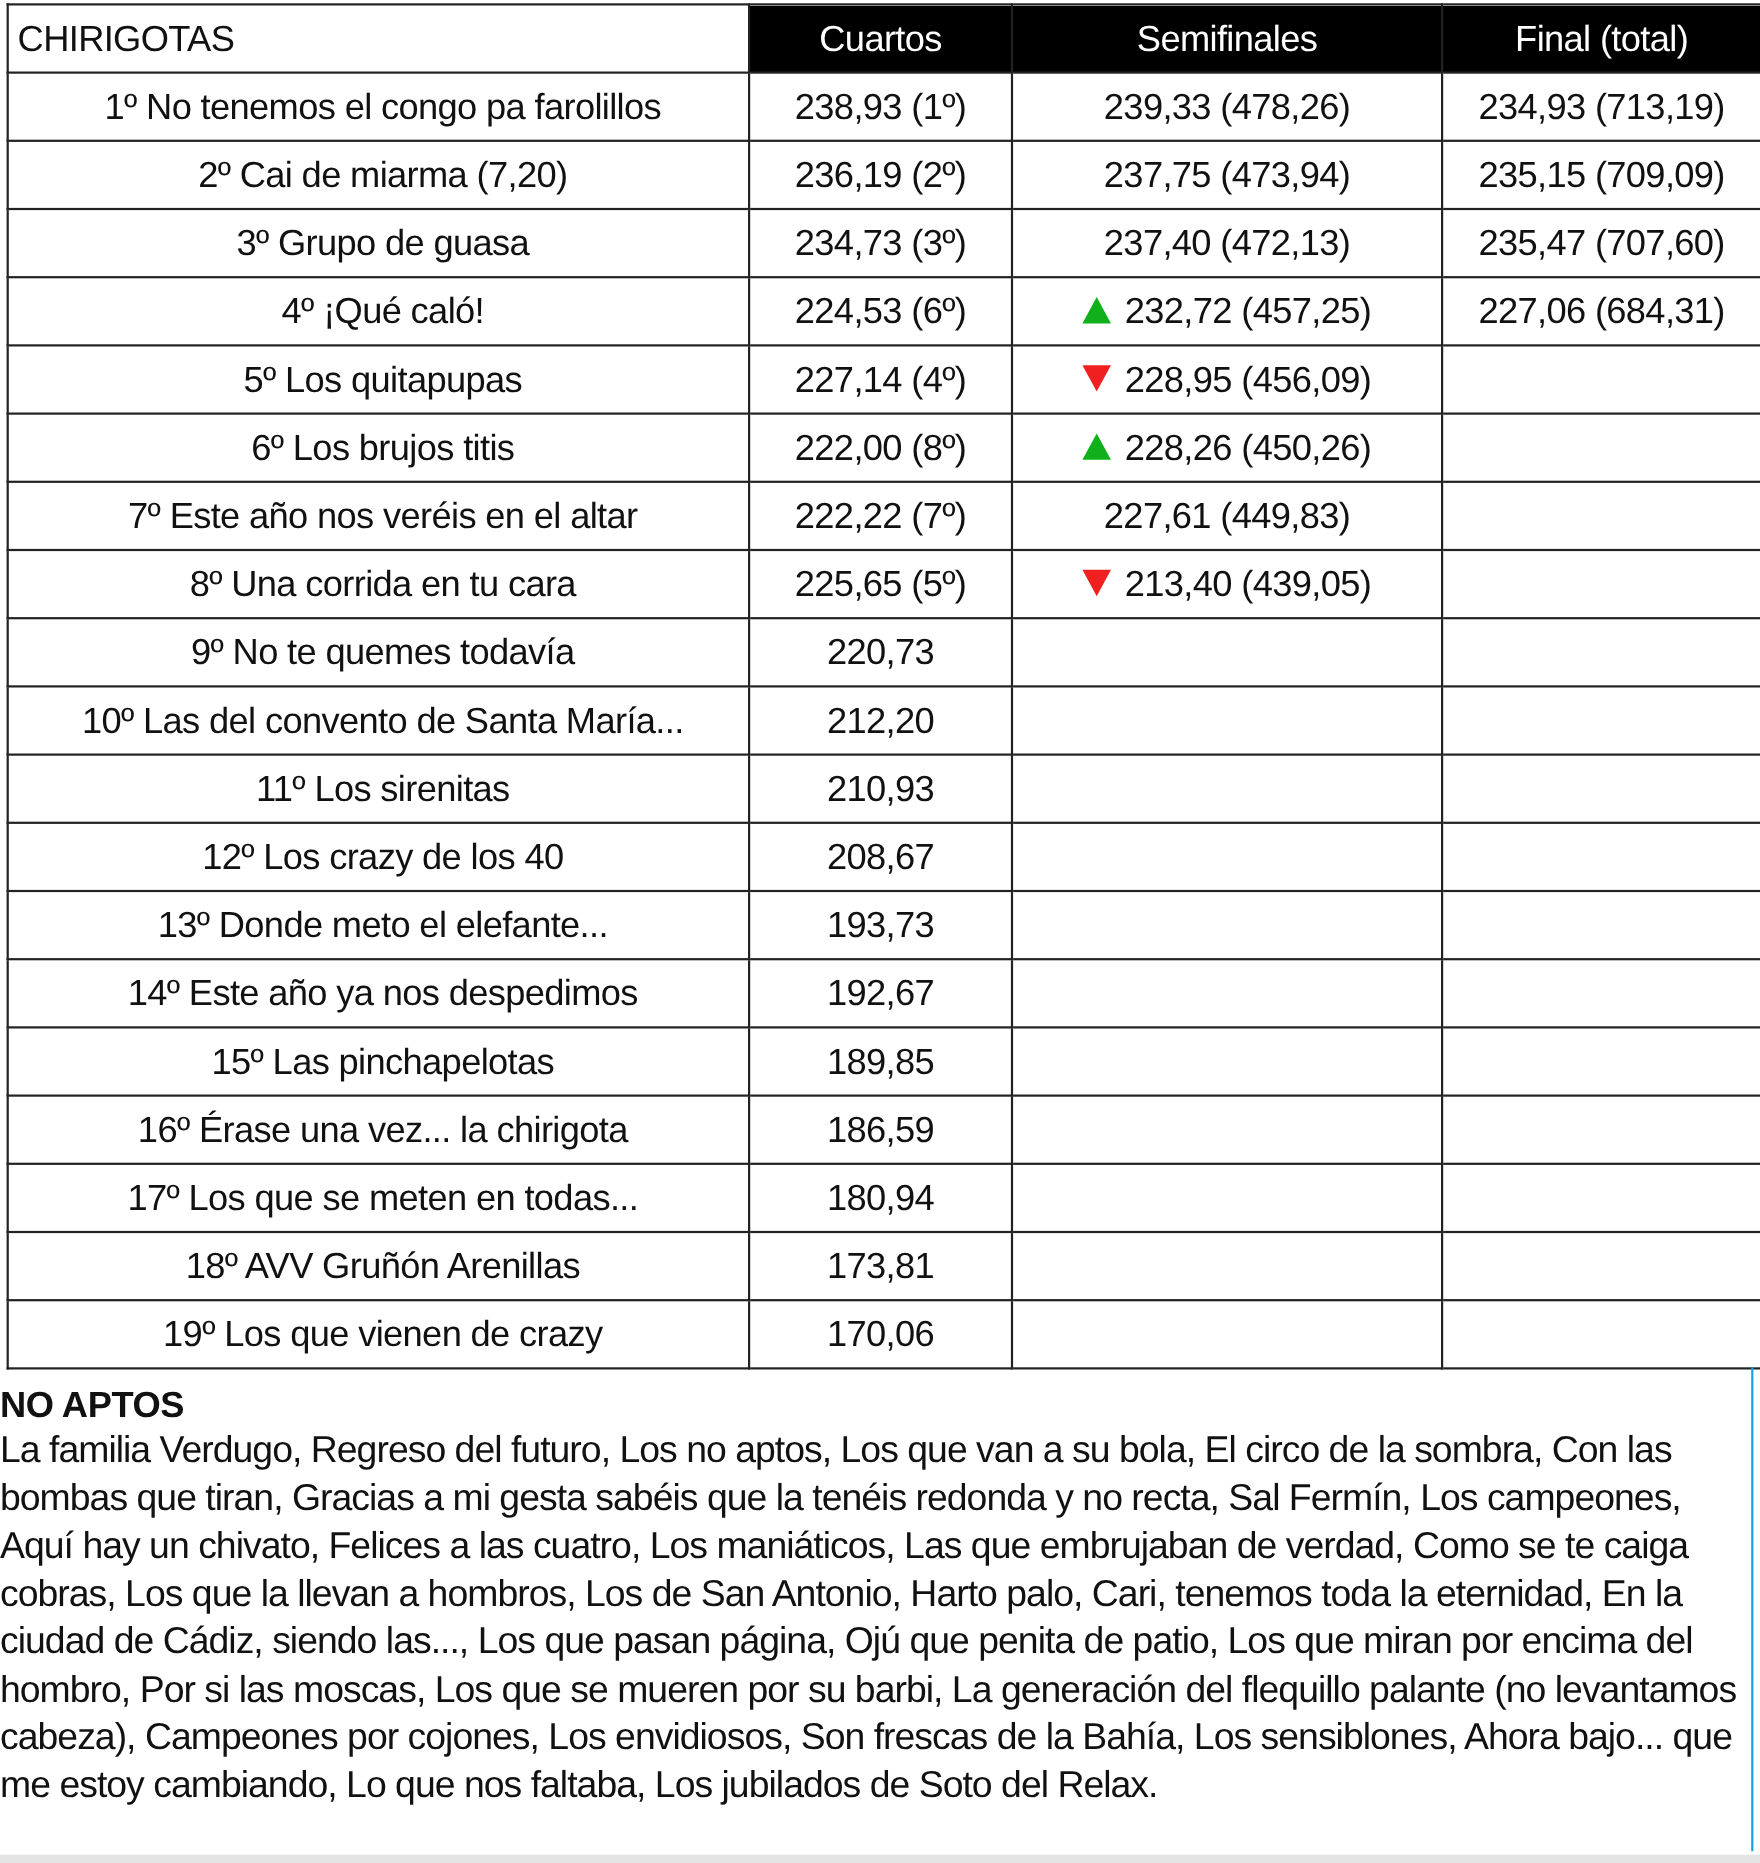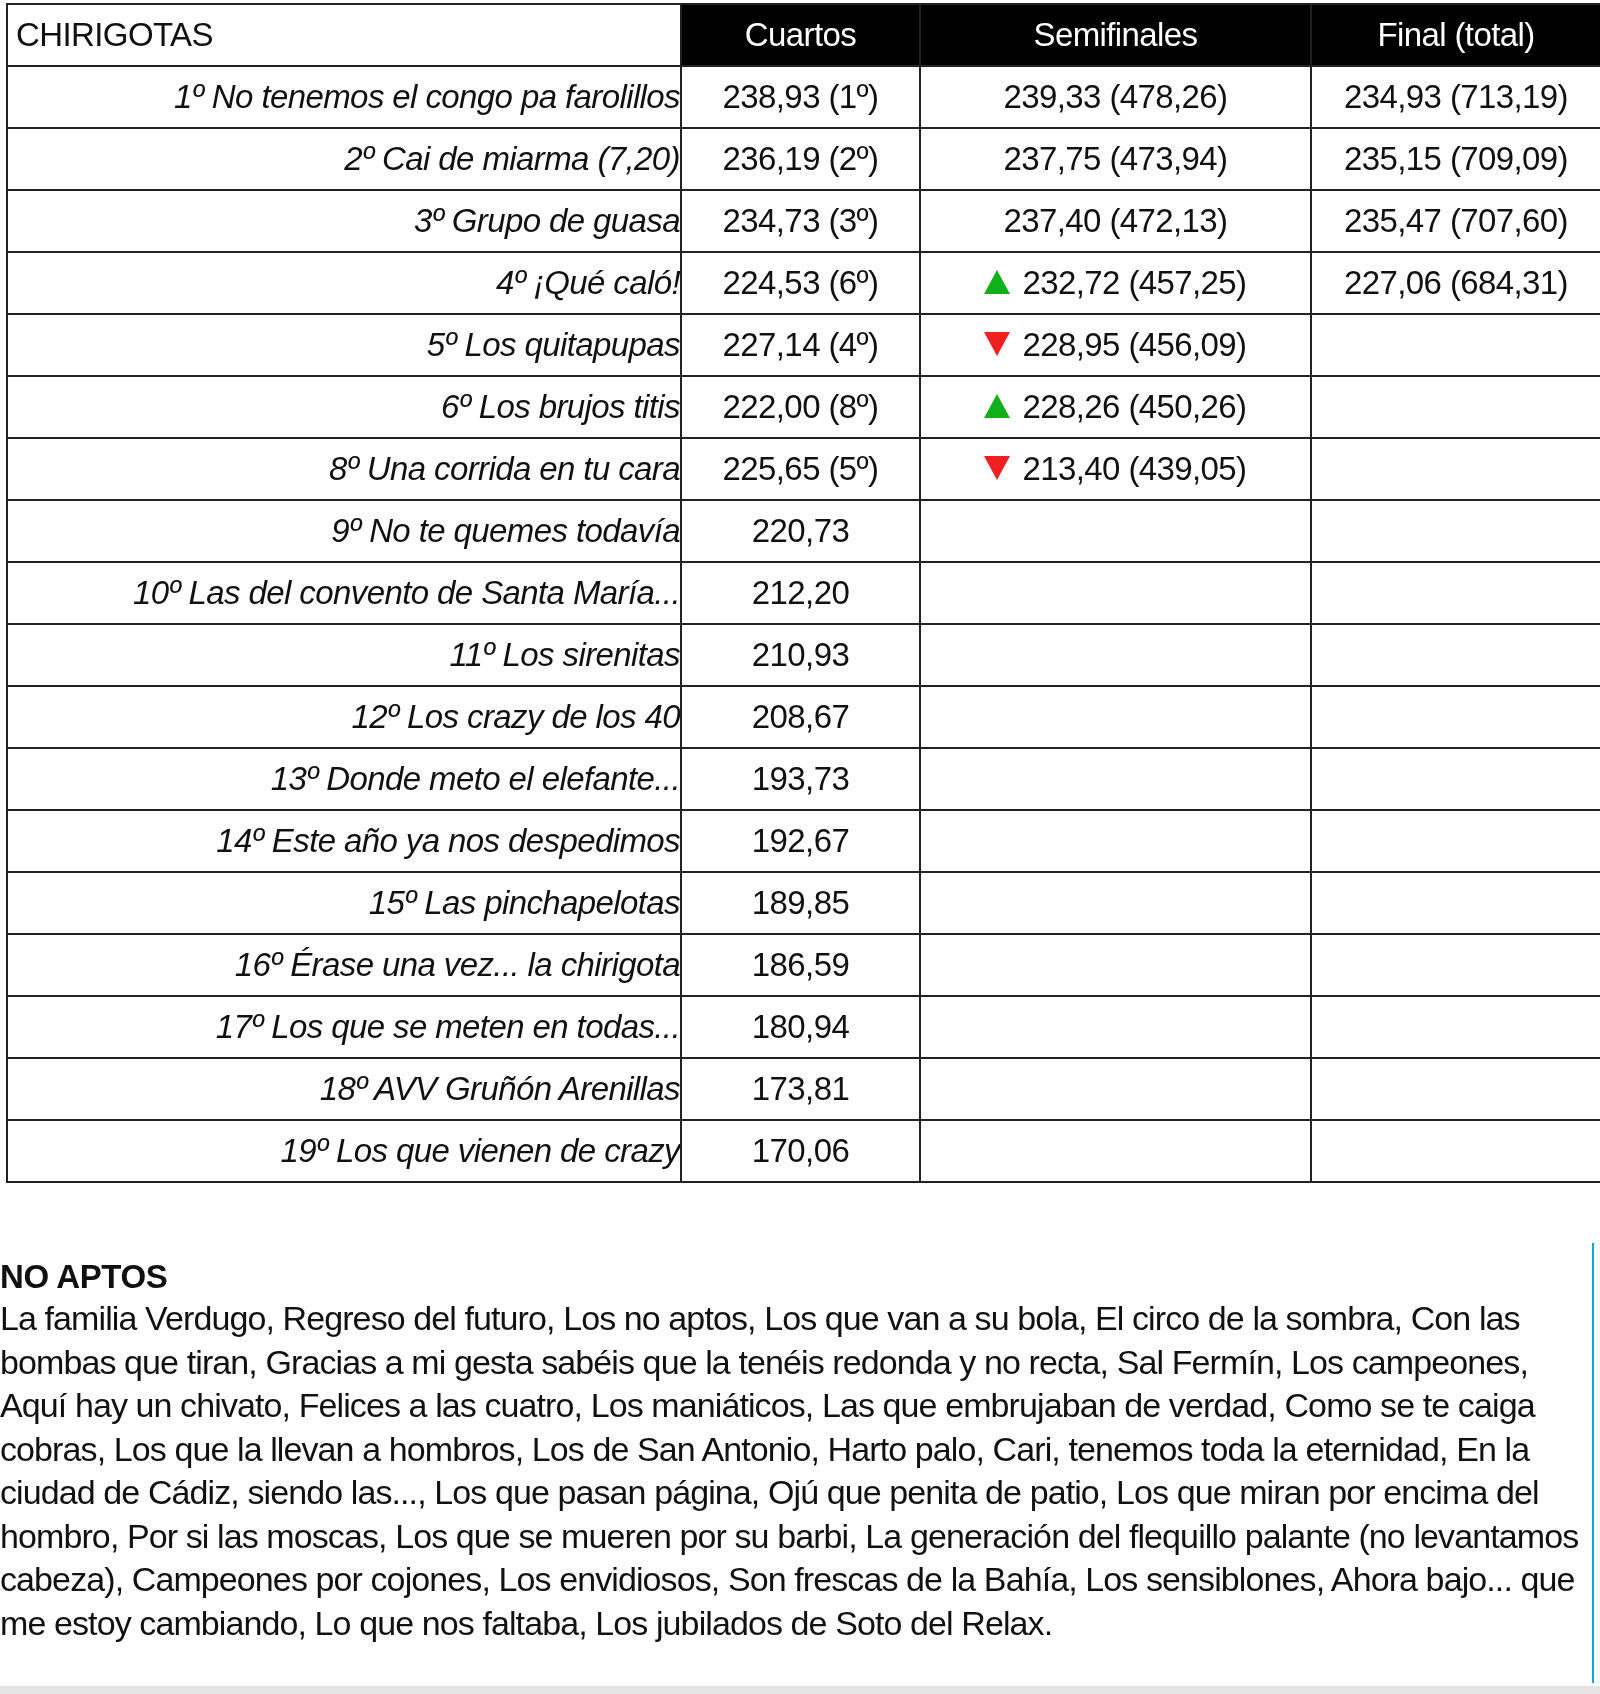--- a/index.html
+++ b/index.html
@@ -31,21 +31,21 @@
       padding-left: 8px;
       font-size: 33px;
       letter-spacing: -0.4px;
     }
     th.dark {
       background: #000;
       color: #fff;
       text-align: center;
       border-color: #000;
     }
-    td.name { padding-left: 8px; text-align: right; font-style: italic; }
+    td.name { padding-left: 8px; text-align: center; }
     td.num { text-align: center; }
     td.semi { text-align: center; position: relative; }
     .tri { display: inline-block; width: 0; height: 0; margin-right: 12px; vertical-align: middle; position: relative; top: -3px; }
     .tri.up { border-left: 13px solid transparent; border-right: 13px solid transparent; border-bottom: 24px solid #10b01a; }
     .tri.down { border-left: 13px solid transparent; border-right: 13px solid transparent; border-top: 24px solid #f02020; }
     .notes {
       position: absolute; left: 0; top: 1243px; width: 1594px; height: 440px;
       border-right: 2px solid #0ea5e9;
       padding-left: 0;
     }
@@ -107,20 +107,26 @@
           <td class="semi"><span class="tri down"></span><span>228,95 (456,09)</span></td>
           <td class="num"></td>
         </tr>
         <tr>
           <td class="name">6º Los brujos titis</td>
           <td class="num">222,00 (8º)</td>
           <td class="semi"><span class="tri up"></span><span>228,26 (450,26)</span></td>
           <td class="num"></td>
         </tr>
         <tr>
+          <td class="name">7º Este año nos veréis en el altar</td>
+          <td class="num">222,22 (7º)</td>
+          <td class="semi"><span>227,61 (449,83)</span></td>
+          <td class="num"></td>
+        </tr>
+        <tr>
           <td class="name">8º Una corrida en tu cara</td>
           <td class="num">225,65 (5º)</td>
           <td class="semi"><span class="tri down"></span><span>213,40 (439,05)</span></td>
           <td class="num"></td>
         </tr>
         <tr>
           <td class="name">9º No te quemes todavía</td>
           <td class="num">220,73</td>
           <td class="semi"><span></span></td>
           <td class="num"></td>

